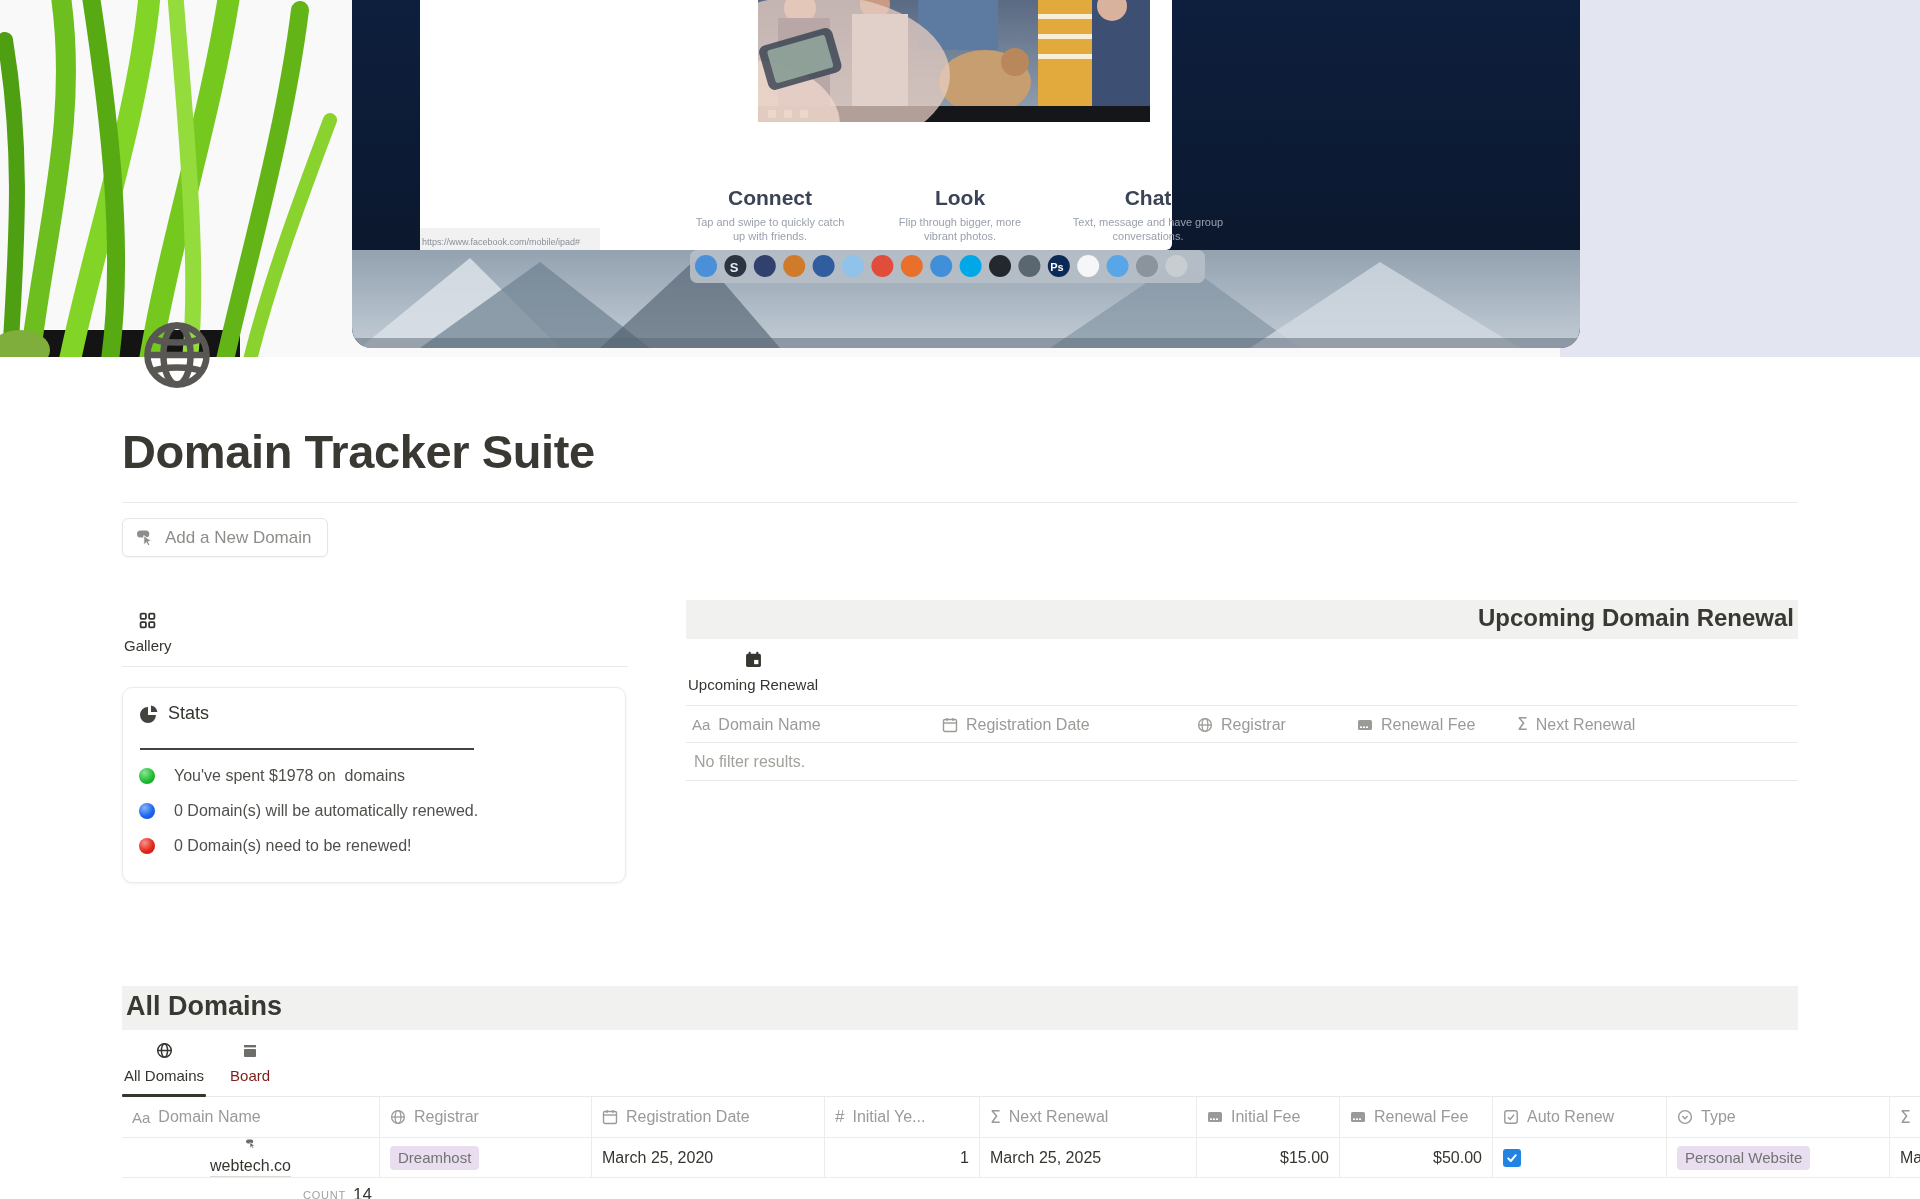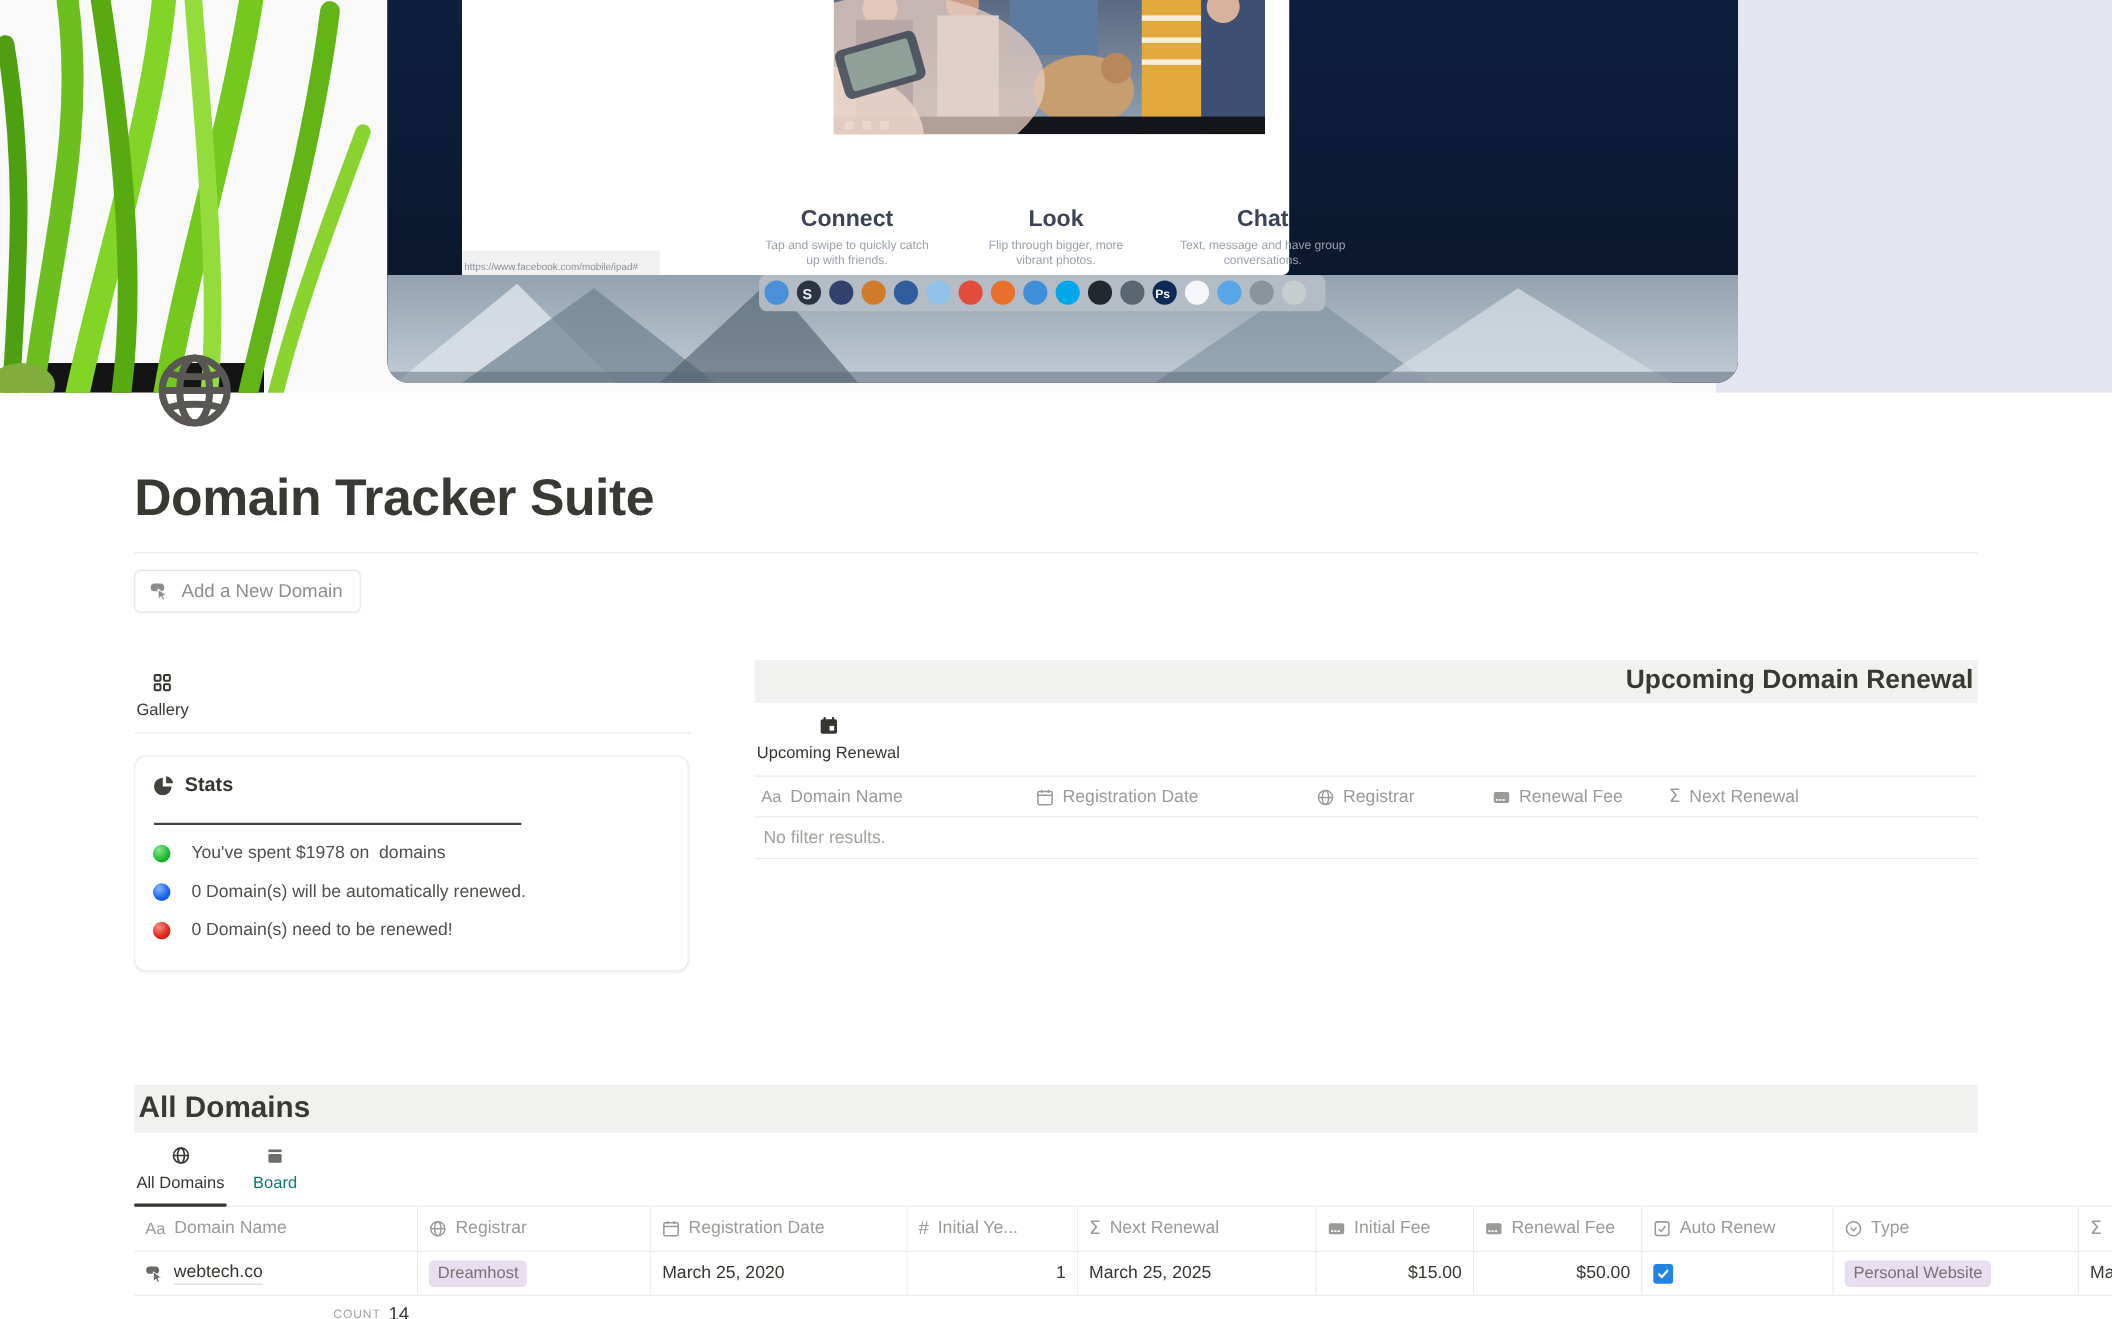--- a/index.html
+++ b/index.html
@@ -25,29 +25,29 @@
   .col-left  { left:122px; width:506px; }
   .col-right { left:686px; width:1112px;text-align:right; }
   .sec-h3 {
     background:#f1f1ef; padding:3px 4px 6px 4px; font-size:24px; font-weight:bold; line-height:30px; color:#3a3833;
   }
   .sec-h2 {
     background:#f1f1ef; padding:4px 4px 8px 4px; font-size:27px; font-weight:bold; line-height:32px; color:#3a3833; width:1676px;
   }
   .view-tab-row { margin-top:12px; padding:0 2px 12px 2px; border-bottom:1px solid #e9e9e7; display:flex; gap:26px; align-items:center; }
   .view-tab { display:inline-flex; align-items:center; gap:8px; font-size:15px; font-weight:500; color:#37352f; position:relative; cursor:pointer;flex-direction:column; }
-  .view-tab.inactive { color:#0f766e; }
+  .view-tab.inactive { color:#7f1d1d; }
   .view-tab.underlined::after { content:""; position:absolute; left:-2px; right:-2px; bottom:-13px; height:3px; background:#37352f; border-radius:1px; }
   .icon { display:inline-flex; flex:none; }
   
   .stats-card {
     margin-top:20px; width:504px; height:196px; border:1px solid #ebebe9; border-radius:10px;
     background:#fff; box-shadow:0 1px 3px rgba(15,15,15,0.06); padding:15px 16px; overflow:hidden; cursor:pointer;
   }
-  .stats-card-title { display:flex; align-items:center; gap:9px; font-size:18px; font-weight:700; color:#37352f; }
+  .stats-card-title { display:flex; align-items:center; gap:9px; font-size:18px; font-weight:400; color:#37352f; }
   .stats-dash { margin:24px 0 0 1px; width:334px; border-top:2px solid #44423d; }
   .stat-item { display:flex; align-items:center; gap:19px; margin-top:17px; }
   .stat-dot { width:16px; height:16px; border-radius:50%; flex:none; }
   .stat-text { font-size:16px; color:#504f4b; white-space:pre-wrap; }
   
   .u-header { display:flex; margin-top:1px; height:36px; align-items:center; border-bottom:1px solid #e9e9e7; }
   .u-th { display:flex; align-items:center; gap:8px; font-size:16px; color:#9b9a97; padding:0 6px; }
   .u-empty { height:38px; display:flex; align-items:center; padding:0 8px; font-size:16px; color:#a3a19c; border-bottom:1px solid #e9e9e7; }
   .u-sum-row { margin-top:15px; display:flex; }
   .u-sum { margin-left:669px; width:146px; display:flex; justify-content:flex-end; align-items:center; gap:7px; cursor:pointer; }
@@ -55,21 +55,21 @@
   .agg-value { font-size:17px; color:#37352f; }
   
   .all-domains { position:absolute; left:122px; top:986px; width:1798px; }
   .ad-table { width:1888px; }
   .ad-hrow { display:flex; height:40px; }
   .ad-th { display:flex; align-items:center; gap:8px; font-size:16px; color:#9b9a97; padding:0 10px; border-right:1px solid #ececea; overflow:hidden; white-space:nowrap; }
   .ad-row { display:flex; height:41px; border-top:1px solid #ececea; border-bottom:1px solid #ececea; }
   .ad-td { display:flex; align-items:center; font-size:16px; color:#37352f; padding:0 10px; border-right:1px solid #ececea; overflow:hidden; white-space:nowrap; }
   .num { justify-content:flex-end; }
   .pill { background:#e8def0; color:#737373; border-radius:4px; padding:2px 8px; font-size:15px; line-height:20px; }
-  .title-cell { gap:8px; font-weight:500; }
+  .title-cell { gap:8px; font-weight:500;flex-direction:column; }
   .title-cell .dn { border-bottom:1px solid #dcdad6; padding-bottom:1px; }
   .checkbox { width:18px; height:18px; border-radius:3px; background:#2383e2; display:flex; align-items:center; justify-content:center; }
   .count-row { margin-top:7px; width:258px; display:flex; justify-content:flex-end; align-items:center; gap:7px; padding-right:8px; cursor:pointer; }
   .sigma { font-size:17px; line-height:1; color:#9b9a97; font-family:"DejaVu Sans",sans-serif; }
   .aa { font-size:15px; color:#9b9a97; font-weight:500; letter-spacing:0; }
   .hash { font-size:17px; color:#9b9a97; font-weight:500; }
 </style>
 </head>
 <body>
 

